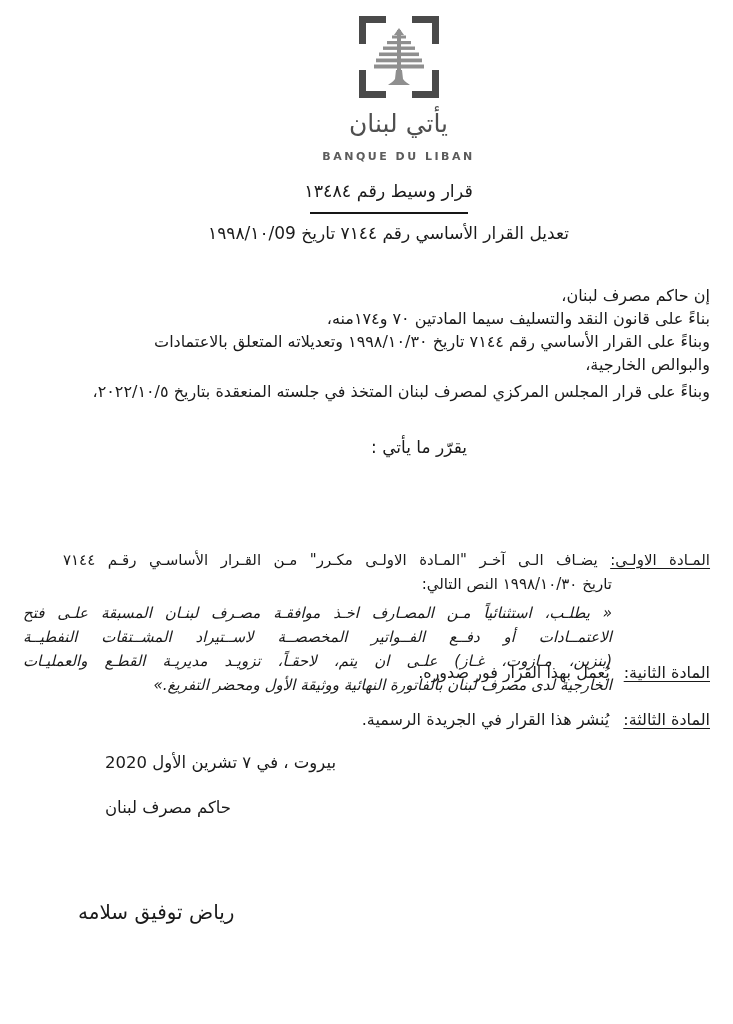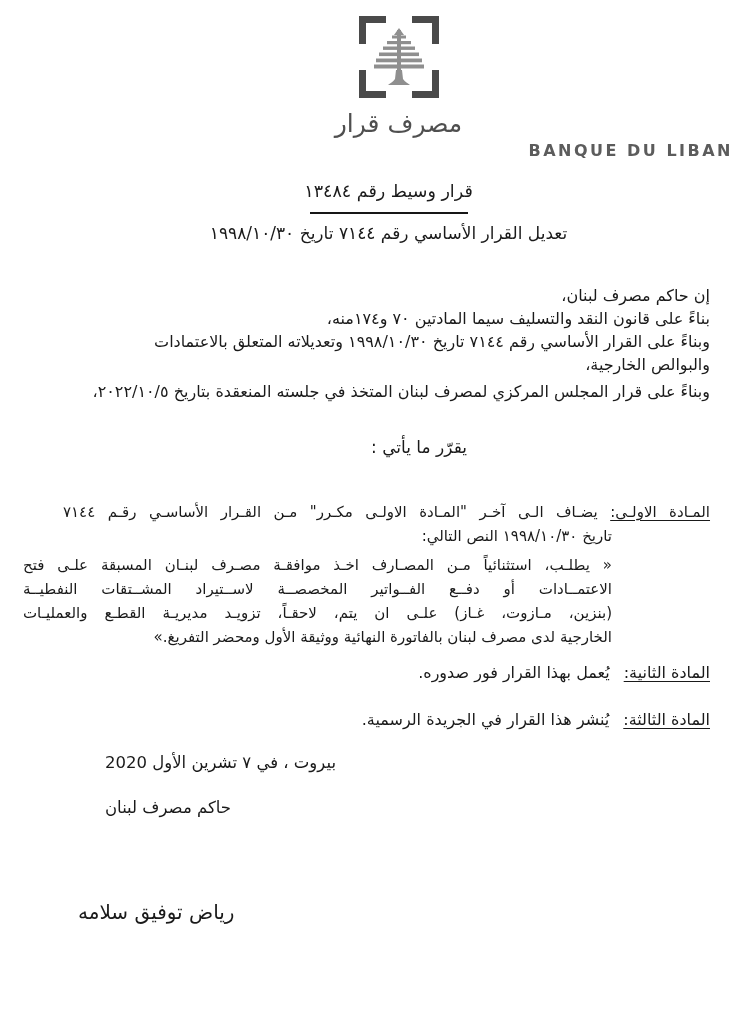--- a/index.html
+++ b/index.html
@@ -12,39 +12,39 @@
   .logo-frame{
     position:relative;display:inline-block;margin-top:16px;
     width:80px;height:82px;border:7px solid #4a4a4a;box-sizing:border-box;
   }
   .gap-top,.gap-bottom{position:absolute;width:26px;height:9px;background:#fff;left:50%;transform:translateX(-50%);}
   .gap-top{top:-8px}.gap-bottom{bottom:-8px}
   .gap-left,.gap-right{position:absolute;height:26px;width:9px;background:#fff;top:50%;transform:translateY(-50%);}
   .gap-left{left:-8px}.gap-right{right:-8px}
   .cedar{position:absolute;left:50%;top:50%;transform:translate(-50%,-50%);}
   .arabic-logotype{margin-top:7px;font-size:25px;color:#4f4f4f;direction:rtl;}
-  .latin-logotype{margin-top:3px;font-size:16px;letter-spacing:2.5px;color:#5c5c5c;font-weight:bold;text-align:right;}
+  .latin-logotype{margin-top:12px;font-size:11px;letter-spacing:2.5px;color:#5c5c5c;font-weight:bold;}
   
   .title-wrap{position:absolute;top:181px;left:44px;right:0;text-align:center;direction:rtl;}
   .title-main{font-size:17.5px;}
   .title-divider{width:158px;height:2px;background:#161616;margin:11px auto 9px;}
   .title-sub{font-size:17px;}
   
   .preamble{position:absolute;top:284px;right:23px;left:23px;direction:rtl;text-align:right;
     font-size:16px;line-height:23px;}
   .preamble .pl-last{margin-top:4px;}
   
   .decree{position:absolute;top:437px;left:0;right:0;padding-left:105px;text-align:center;
     direction:rtl;font-size:17px;}
   
   .article-one{position:absolute;top:500px;right:23px;left:23px;direction:rtl;
     font-size:15px;line-height:24px;}
-  .a1-line1{text-align:justify;text-align-last:justify;padding-left:40px;}
+  .a1-line1{text-align:justify;text-align-last:justify;padding-left:40px;margin-top:48px;}
   .a1-line2{text-align:right;margin-left:0;margin-right:98px;}
-  .a1-quote{margin-right:98px;margin-top:5px;}
+  .a1-quote{margin-right:98px;margin-top:5px;font-style:italic;}
   .q-just{text-align:justify;text-align-last:justify;}
   .q-last{text-align:right;}
   .article-label{text-decoration:underline;text-underline-offset:3px;}
   
   .article-row{position:absolute;right:23px;left:23px;direction:rtl;display:flex;
     align-items:baseline;gap:14px;font-size:16px;}
   .article-two{top:663px;}
   .article-three{top:710px;}
   
   .place-date{position:absolute;top:753px;left:105px;direction:rtl;font-size:16.5px;}
@@ -67,28 +67,28 @@
         <rect x="19" y="7.5" width="14" height="3"></rect>
         <rect x="14" y="13" width="24" height="3.2"></rect>
         <rect x="10" y="18.5" width="32" height="3.4"></rect>
         <rect x="6" y="24.5" width="40" height="3.6"></rect>
         <rect x="3" y="30.5" width="46" height="3.8"></rect>
         <rect x="1" y="36.5" width="50" height="4"></rect>
         <path d="M23 42 h6 l1 9 c2 3 5 4 7 6 h-22 c2 -2 5 -3 7 -6 z"></path>
       </g>
     </svg>
   </div>
-  <div class="arabic-logotype">مصرف قرار</div>
+  <div class="arabic-logotype">يأتي لبنان</div>
   <div class="latin-logotype">BANQUE DU LIBAN</div>
 </div>
 
 <div class="title-wrap">
   <div class="title-main">قرار وسيط رقم ١٣٤٨٤</div>
   <div class="title-divider"></div>
-  <div class="title-sub">تعديل القرار الأساسي رقم ٧١٤٤ تاريخ ١٩٩٨/١٠/٣٠</div>
+  <div class="title-sub">تعديل القرار الأساسي رقم ٧١٤٤ تاريخ ١٩٩٨/١٠/09</div>
 </div>
 
 <div class="preamble">
   <div>إن حاكم مصرف لبنان،</div>
   <div>بناءً على قانون النقد والتسليف سيما المادتين ٧٠ و١٧٤منه،</div>
   <div>وبناءً على القرار الأساسي رقم ٧١٤٤ تاريخ ١٩٩٨/١٠/٣٠ وتعديلاته المتعلق بالاعتمادات</div>
   <div>والبوالص الخارجية،</div>
   <div class="pl-last">وبناءً على قرار المجلس المركزي لمصرف لبنان المتخذ في جلسته المنعقدة بتاريخ ٢٠٢٢/١٠/٥،</div>
 </div>
 

